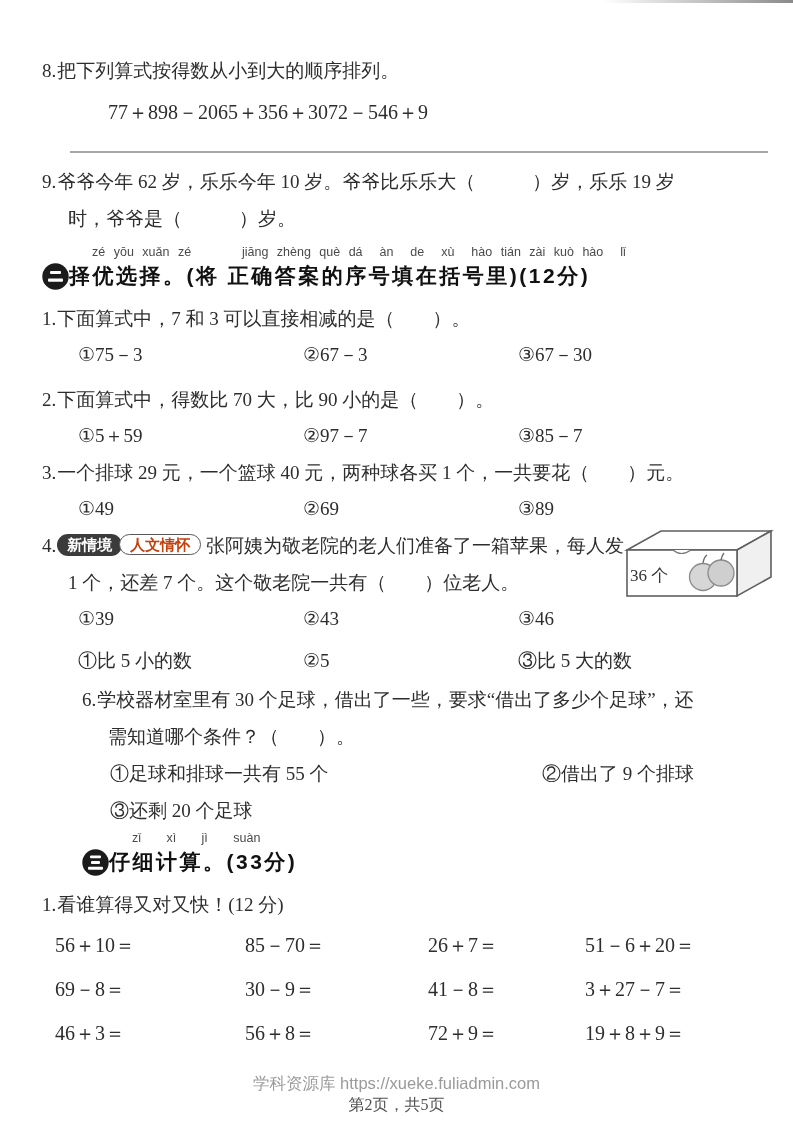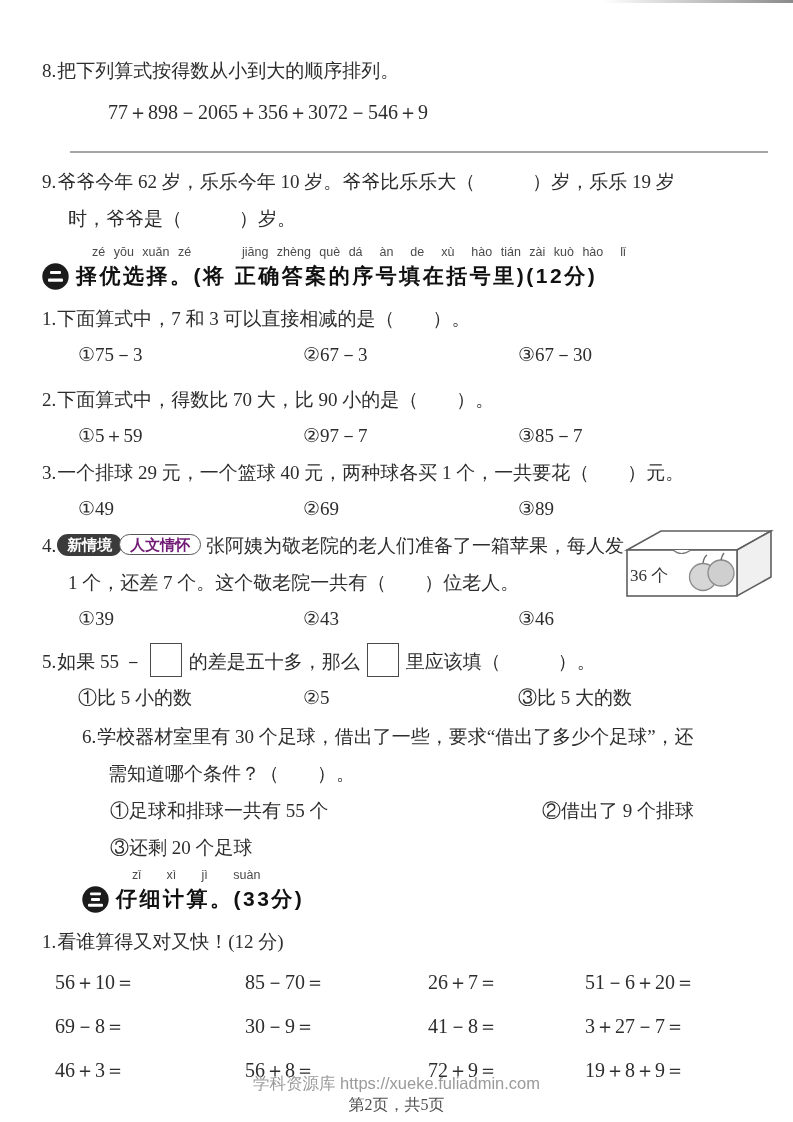--- a/index.html
+++ b/index.html
@@ -23,37 +23,37 @@
 
   .expr-row { display:flex; margin:8px 0 0 66px; font-size:20px; line-height:30px; }
 
   .divider { border:none; border-top:2px solid #a6a6a6; margin:24px 0 0 28px; width:698px; }
 
   .block-q9 { margin-top:10px; }
 
   .sec-header { margin-top:8px; }
   .pinyin { font-family:"Liberation Sans","DejaVu Sans",sans-serif; font-size:12.5px;
     color:#4a4a4a; padding-left:50px; white-space:pre; line-height:15px; word-spacing:5px; }
-  .sec-title-row { display:flex; align-items:center; gap:7px; margin-top:2px; height:28px; }
+  .sec-title-row { display:flex; align-items:center; margin-top:2px; height:28px; }
   .marker { width:27px; height:27px; flex:0 0 27px; }
   .sec-title { font-family:"Liberation Sans","DejaVu Sans",sans-serif; font-weight:bold;
     font-size:21px; color:#111; letter-spacing:2.5px; white-space:pre; }
 
   .opts3 { display:grid; grid-template-columns:225px 215px 1fr; margin-left:36px;
     font-size:19px; line-height:36px; white-space:pre-wrap; }
   .opts2 { display:grid; grid-template-columns:432px 1fr; margin-left:28px;
     font-size:19px; line-height:37px; white-space:pre-wrap; }
   .opt-single { margin-left:28px; font-size:19px; line-height:37px; white-space:pre-wrap; } .mt6 { margin-top:6px; } .mt8 { margin-top:8px; }
   .mt10 { margin-top:10px; } .mt2 { margin-top:2px;margin-left:40px; }
 
   .badge { font-family:"Liberation Sans","DejaVu Sans",sans-serif; font-size:15px;
     font-weight:bold; display:inline-block; line-height:22px; padding:0 10px;
     border-radius:11px; vertical-align:2px; }
   .badge-dark { background:#3b3b3b; color:#fff; }
-  .badge-light { border:1.5px solid #575757; color:#701a75; background:#fff; margin-left:-3px; line-height:19px; }
+  .badge-light { border:1.5px solid #575757; color:#c2410c; background:#fff; margin-left:-3px; line-height:19px; }
 
   .blank-box { display:inline-block; width:30px; height:32px; border:1.4px solid #4a4a4a;
     background:#fff; vertical-align:-9px; margin:0 7px; }
 
   .apple-box { position:absolute; top:525px; right:16px; }
 
   .calc-grid { display:grid; grid-template-columns:190px 183px 157px 1fr;
     margin-left:13px; font-size:20px; line-height:44px; }
 
   .footer { position:absolute; left:0; bottom:6px; width:100%; text-align:center; }
@@ -144,21 +144,20 @@
       <path d="M56,25 q8,7 18,0" fill="#ffffff" stroke="#777" stroke-width="1.2"></path>
       <circle cx="86" cy="52" r="13.5" fill="#d6d6d6" stroke="#8a8a8a" stroke-width="1.3"></circle>
       <circle cx="104" cy="48" r="13" fill="#cfcfcf" stroke="#8a8a8a" stroke-width="1.3"></circle>
       <path d="M86,38 q1,-6 4,-8" fill="none" stroke="#6a6a6a" stroke-width="1.4"></path>
       <path d="M104,35 q1,-5 3,-7" fill="none" stroke="#6a6a6a" stroke-width="1.4"></path>
       <text x="13" y="56" font-size="17" fill="#333">36 个</text>
     </svg>
   </div>
 
   <section class="mt6">
-    <div class="q-line"><span class="q-num">5.</span><span>如果 55 －</span><span class="blank-box"></span><span>的差是五十多，那么</span><span class="blank-box"></span><span>里应该填（　　　）。</span></div>
     <div class="opts3">
       <span>①比 5 小的数</span>
       <span>②5</span>
       <span>③比 5 大的数</span>
     </div>
   </section>
 
   <section class="mt2">
     <div class="q-line"><span class="q-num">6.</span><span>学校器材室里有 30 个足球，借出了一些，要求“借出了多少个足球”，还</span></div>
     <div class="q-line hang">需知道哪个条件？（　　）。</div>

